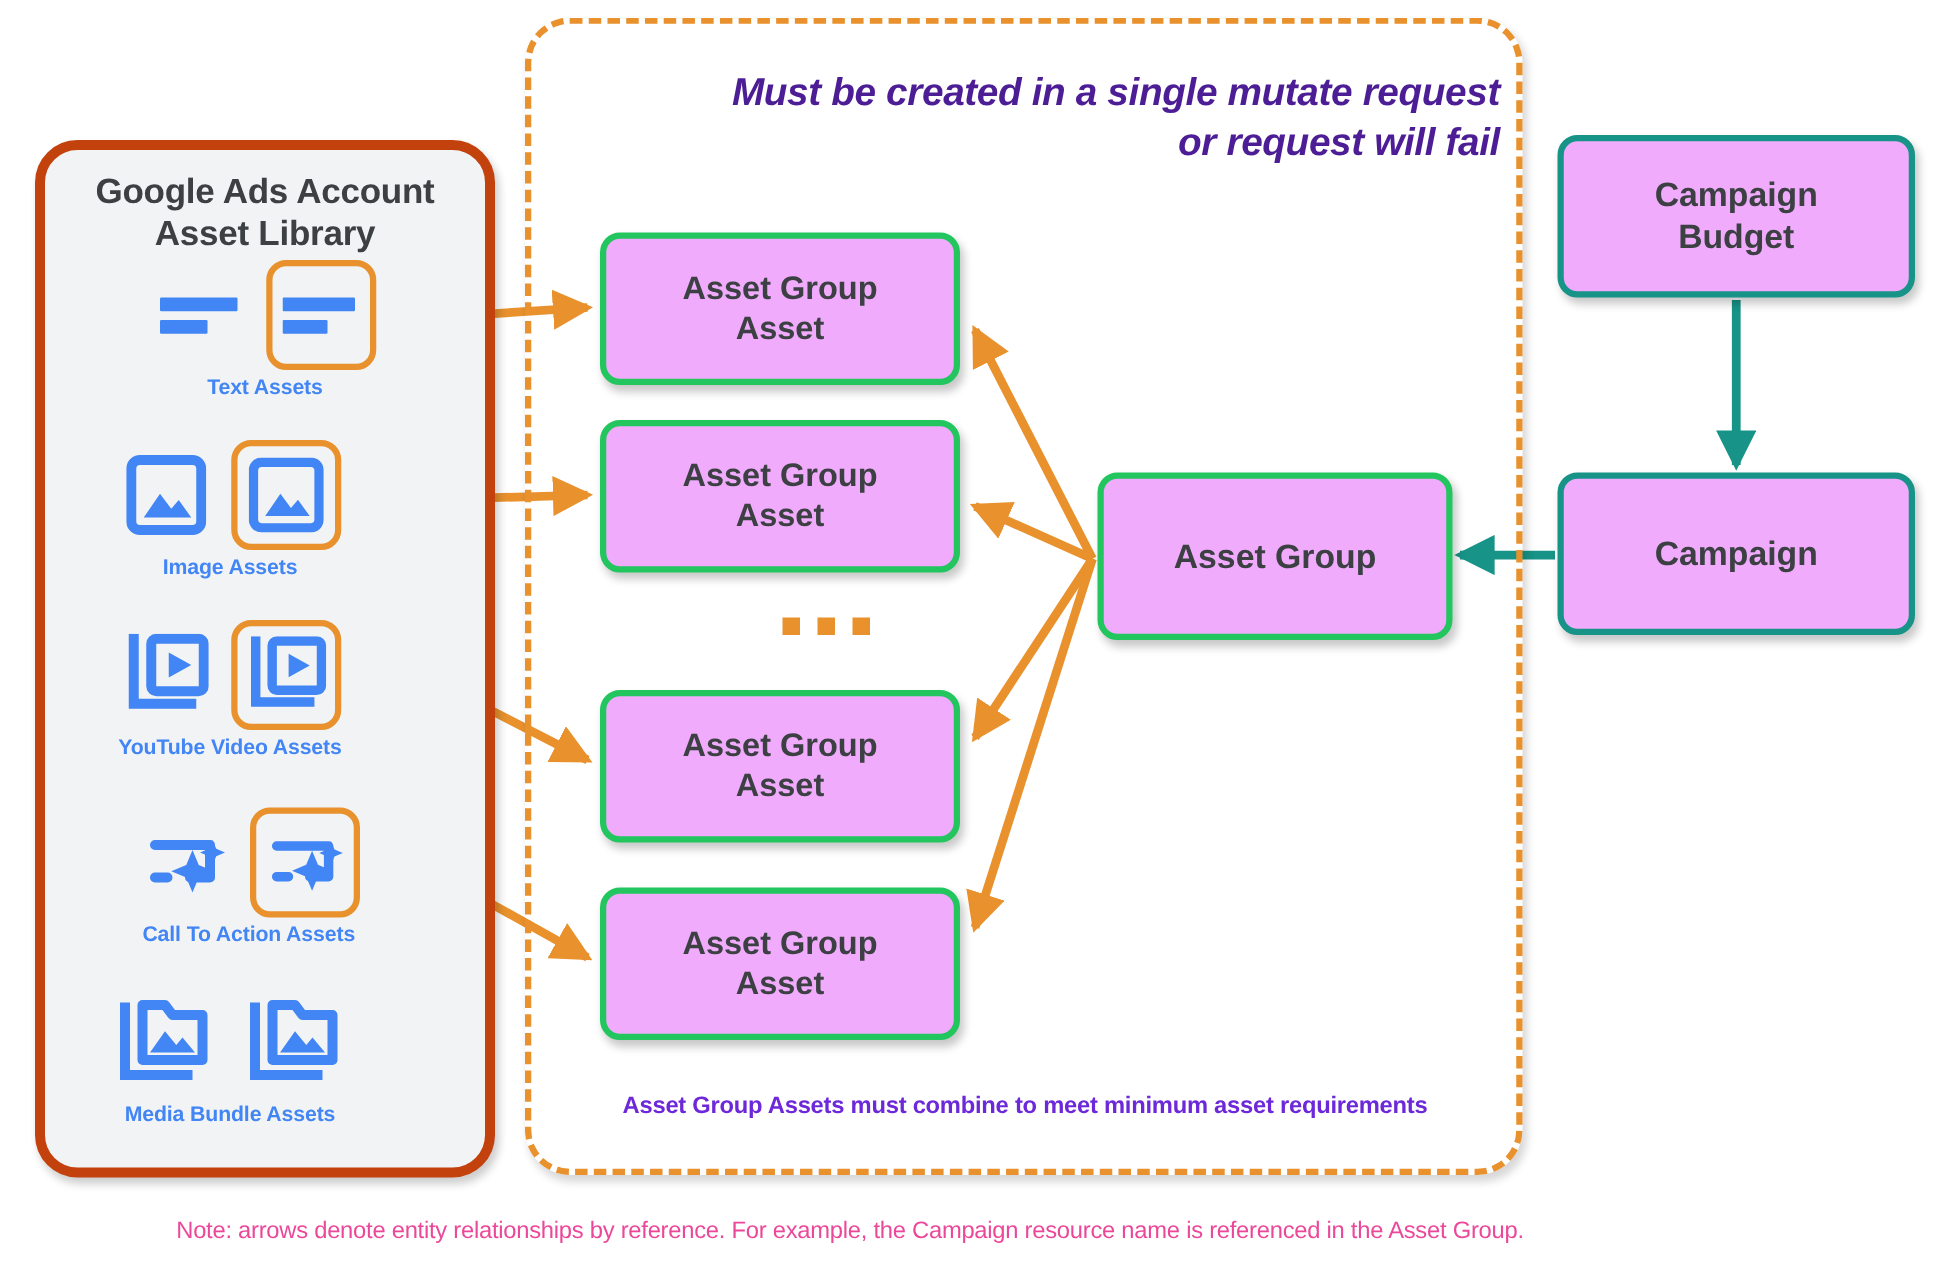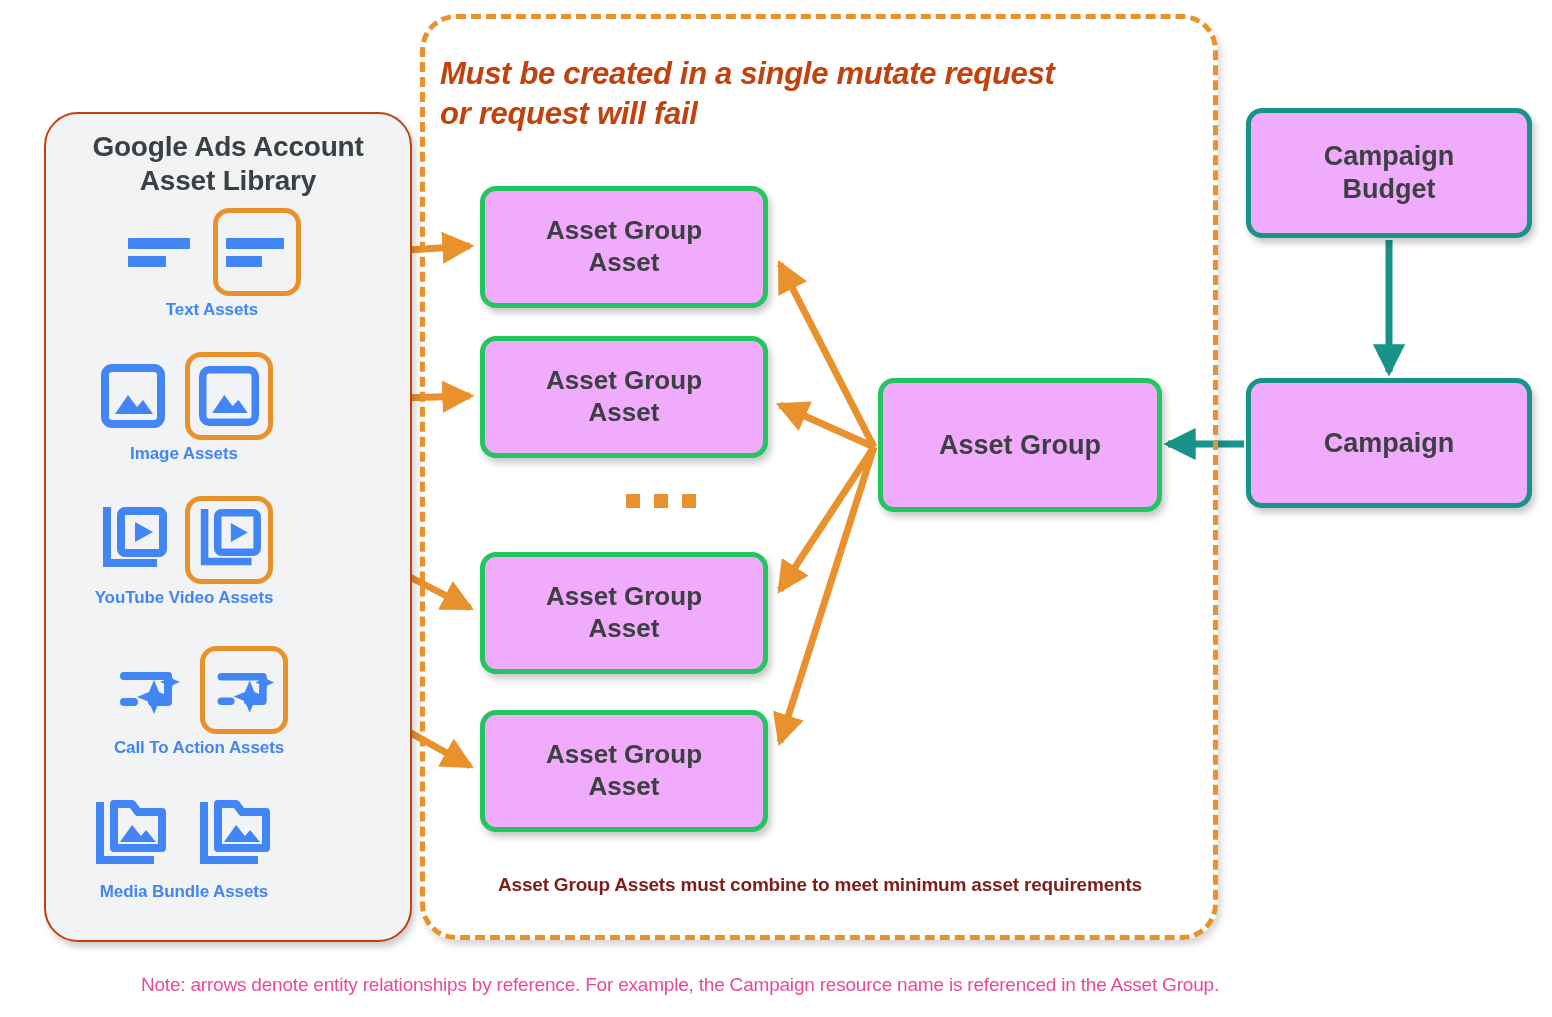--- a/index.html
+++ b/index.html
@@ -22,26 +22,26 @@
     position: absolute;
     left: 0; top: 0;
     width: 1552px;
     height: 1017px;
     pointer-events: none;
   }
 
   
   #asset-library {
     position: absolute;
-    left: 44px;
+    left: 28px;
     top: 112px;
     width: 368px;
     height: 830px;
     background: #f1f3f4;
-    border: 2px solid #c2410c;
+    border: 8px solid #c2410c;
     border-radius: 34px;
     box-sizing: border-box;
     box-shadow: 3px 5px 7px rgba(0,0,0,0.20);
   }
   #asset-library-title {
     position: absolute;
     left: 0; right: 0;
     top: 16px;
     text-align: center;
     font-size: 28px;
@@ -98,37 +98,37 @@
     border-radius: 36px;
     box-sizing: border-box;
     background: transparent;
     box-shadow: 3px 5px 7px rgba(0,0,0,0.16);
   }
   #mutate-heading {
     position: absolute;
     left: 440px;
     top: 54px;
     width: 760px;
-    text-align: left;
+    text-align: right;
     font-size: 31px;
     font-weight: bold;
     font-style: italic;
     line-height: 1.30;
-    color: #c2410c;
+    color: #4c1d95;
     letter-spacing: -0.3px;
   }
   #mutate-footnote {
     position: absolute;
     left: 440px;
     top: 874px;
     width: 760px;
     text-align: center;
     font-size: 19px;
     font-weight: bold;
-    color: #7f1d1d;
+    color: #6d28d9;
     letter-spacing: -0.2px;
   }
 
   
   .node {
     position: absolute;
     background: #f0abfc;
     border-radius: 16px;
     box-sizing: border-box;
     display: flex;

